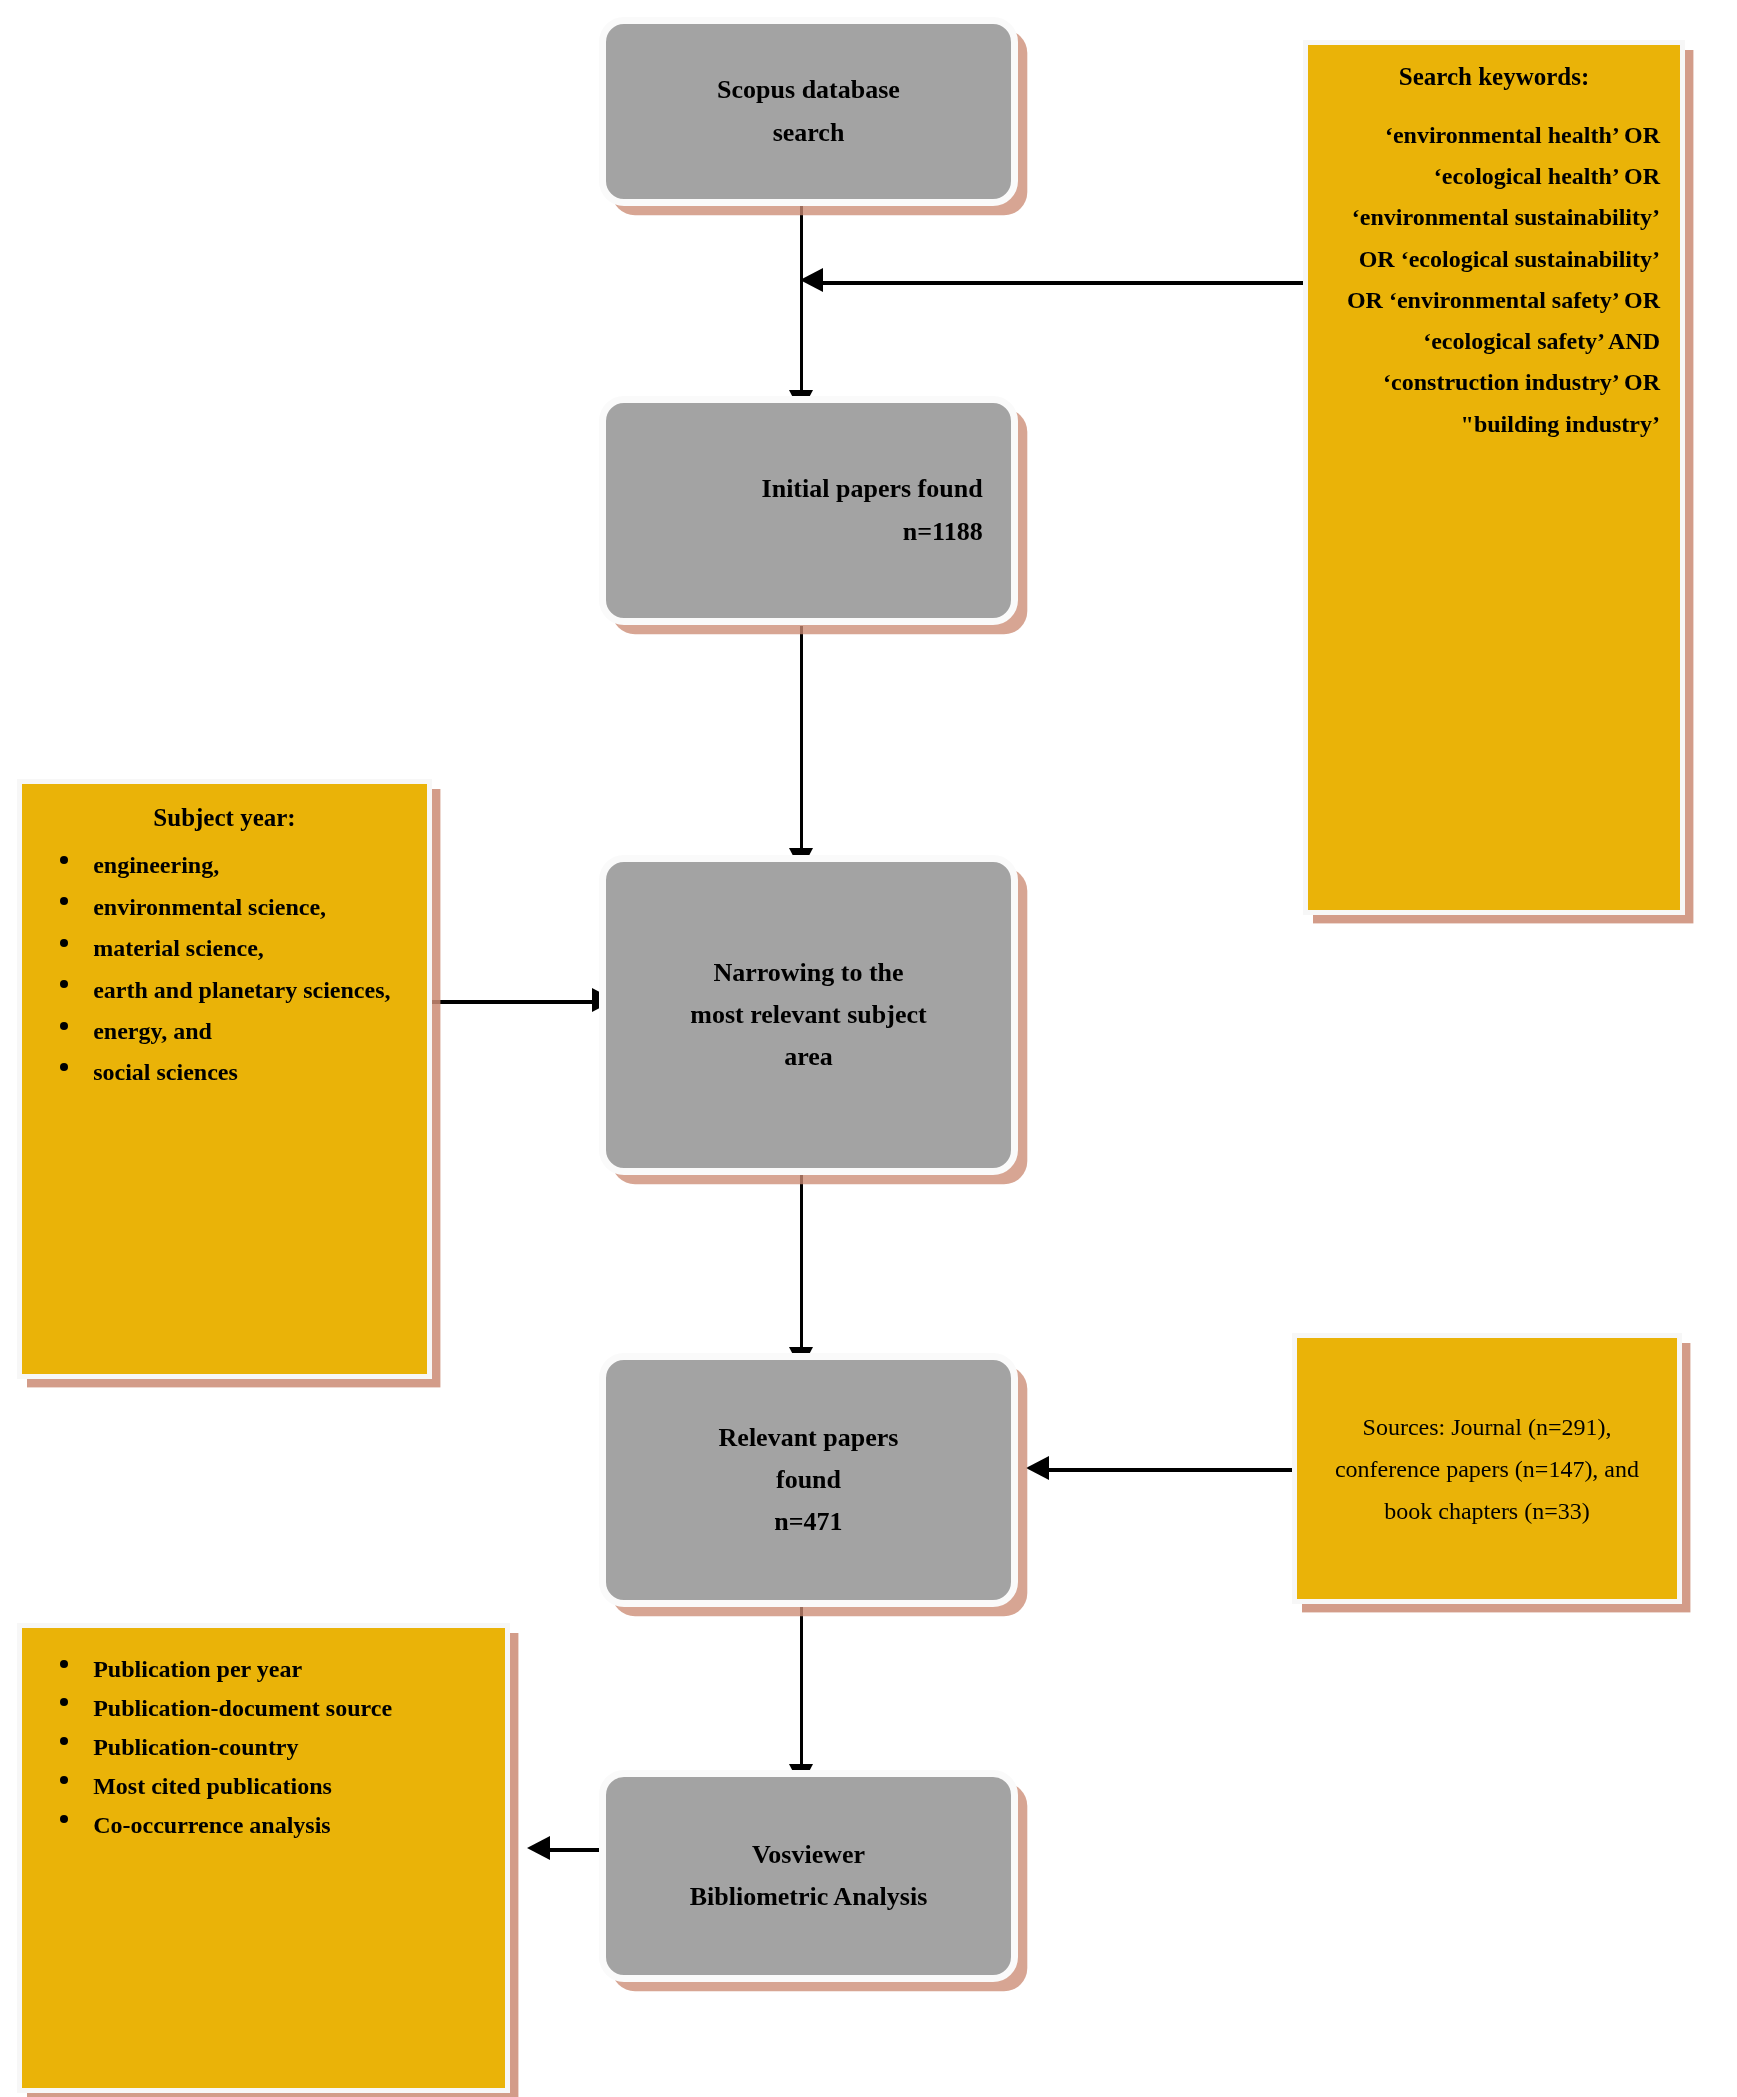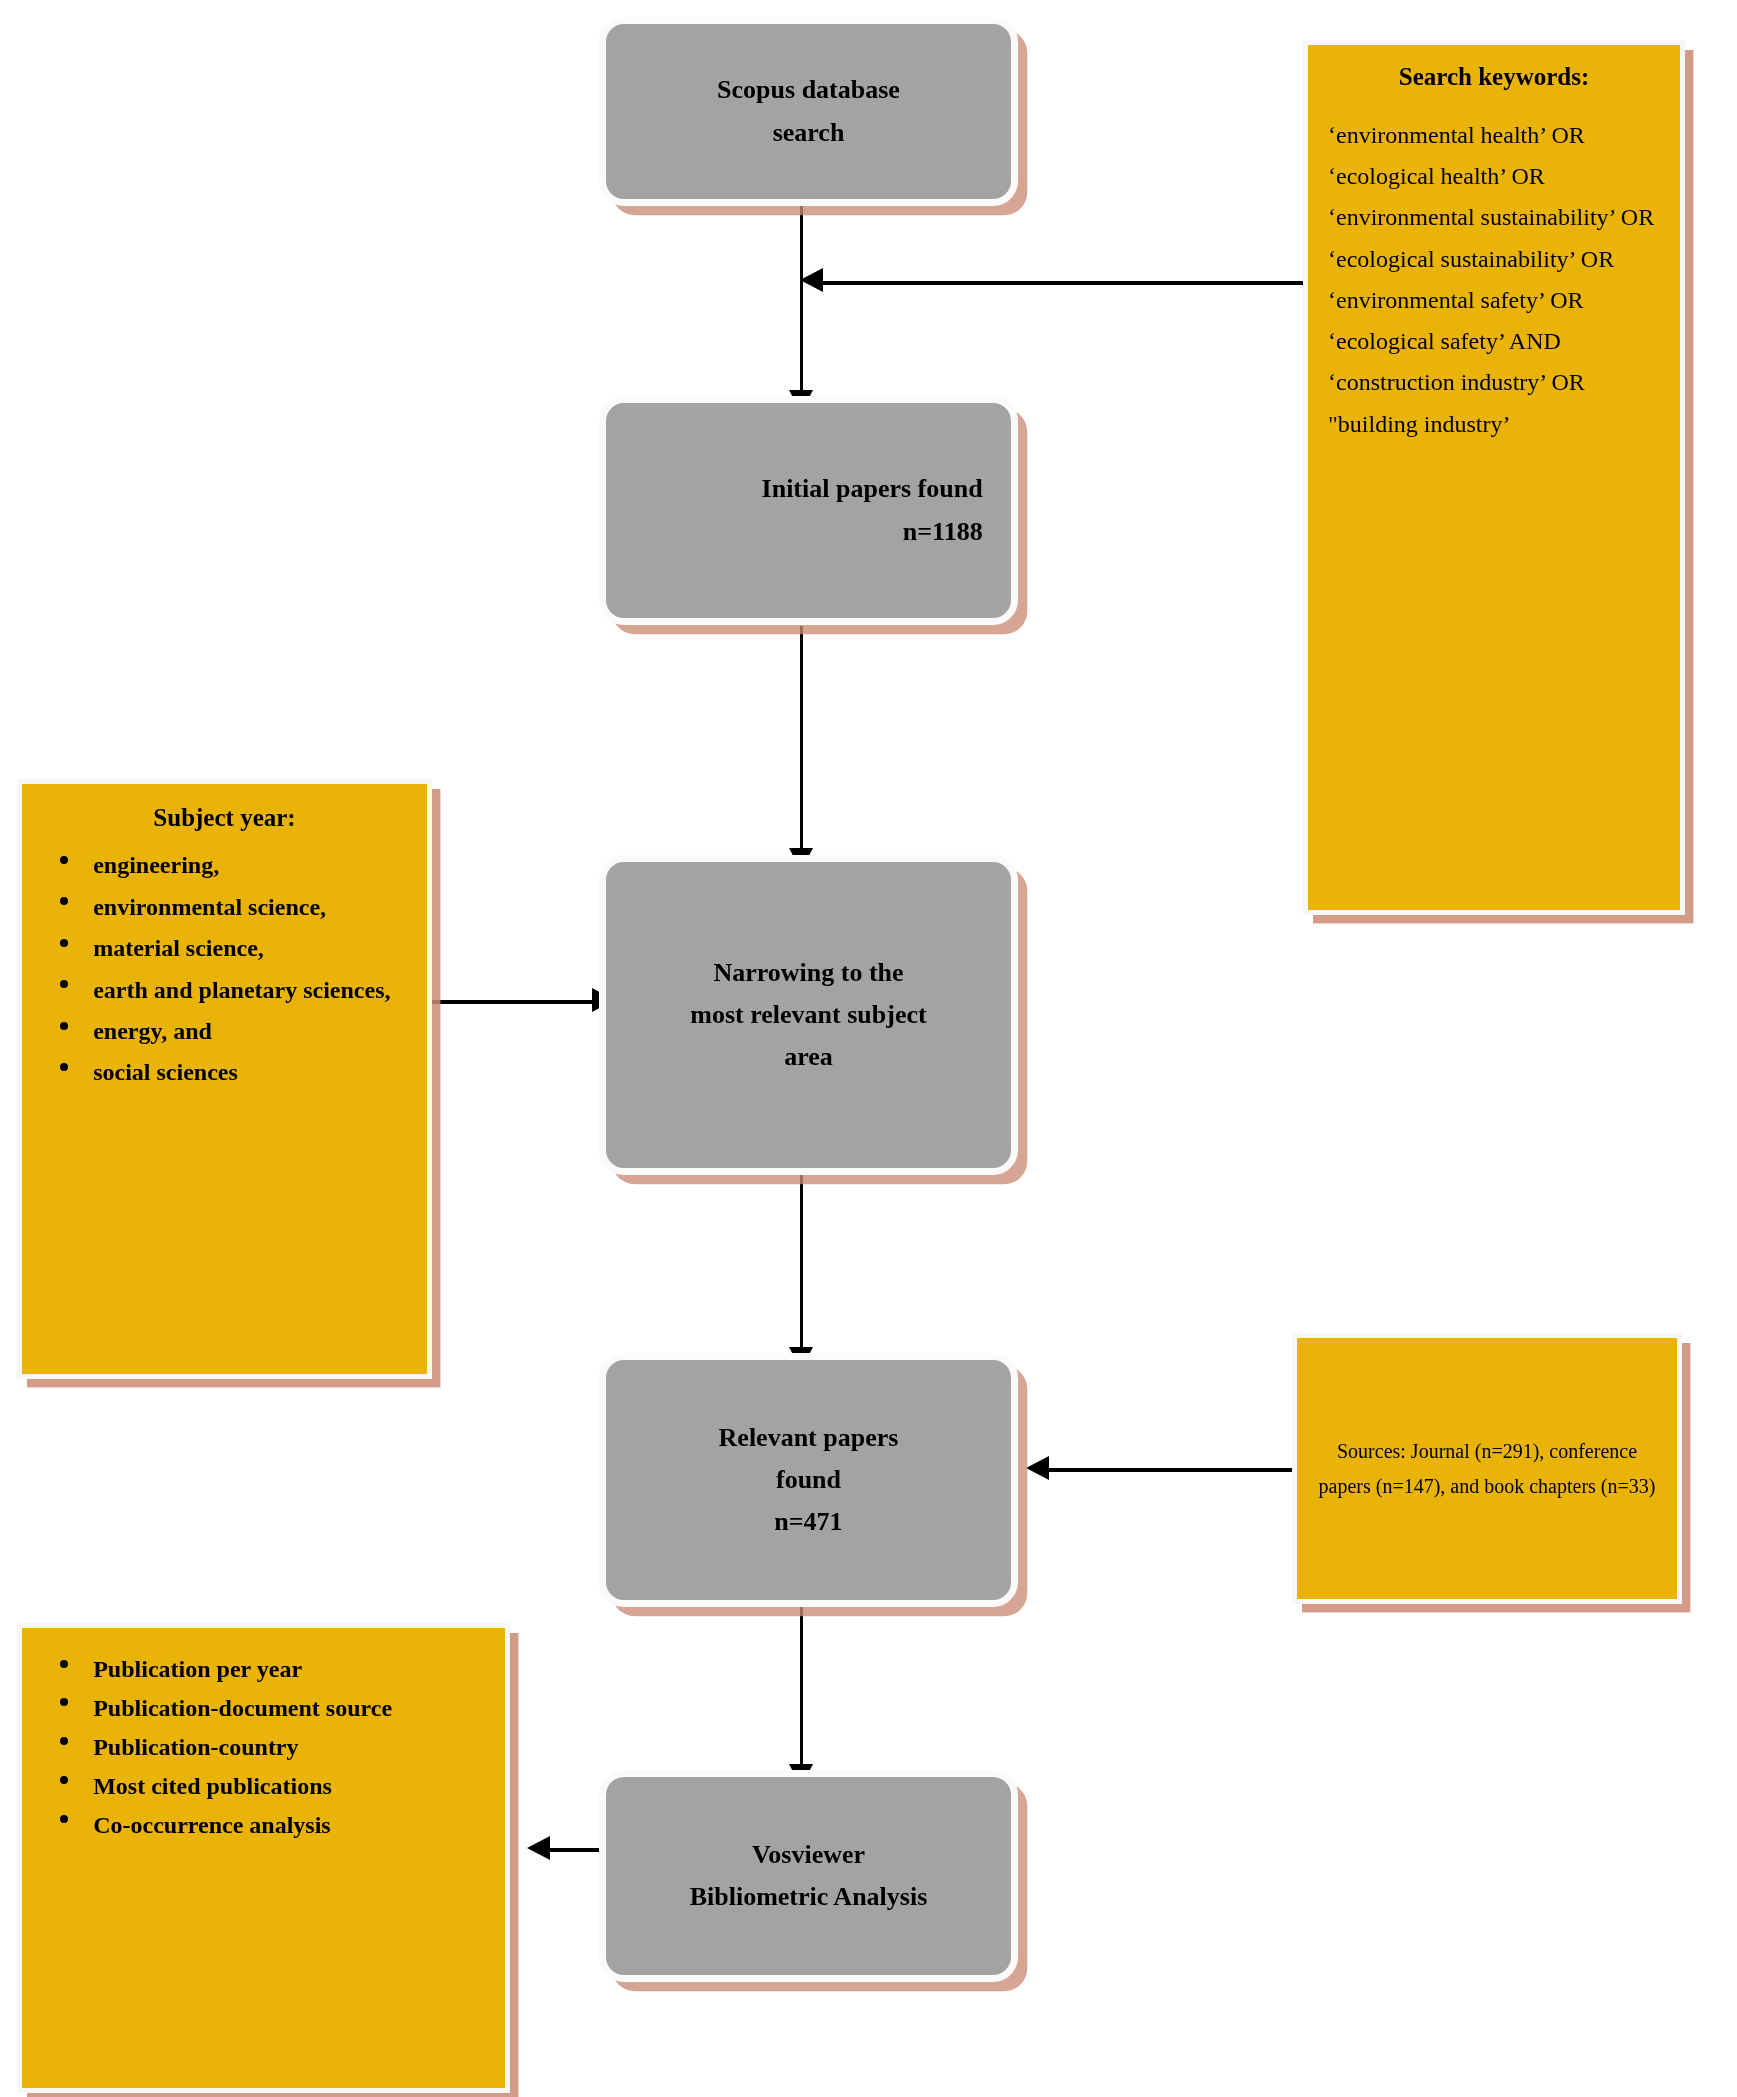--- a/index.html
+++ b/index.html
@@ -50,28 +50,29 @@
     color: #000000;
     font-family: "Liberation Serif", "DejaVu Serif", serif;
   }
   .note .note-title {
     font-weight: bold;
     text-align: center;
     font-size: 25px;
     line-height: 1.35;
   }
   .note .kw-body {
-    text-align: left;
+    text-align: right;
     font-size: 24px;
     line-height: 1.72;
     padding: 0 15px;
+    font-weight: bold;
   }
   .note .plain-body {
     text-align: center;
-    font-size: 20px;
+    font-size: 24px;
     line-height: 1.75;
     padding: 0 17px;
   }
   .bullets {
     list-style: none;
     margin: 0;
     padding: 0;
     font-size: 24px;
     line-height: 1.62;
     font-weight: bold;

